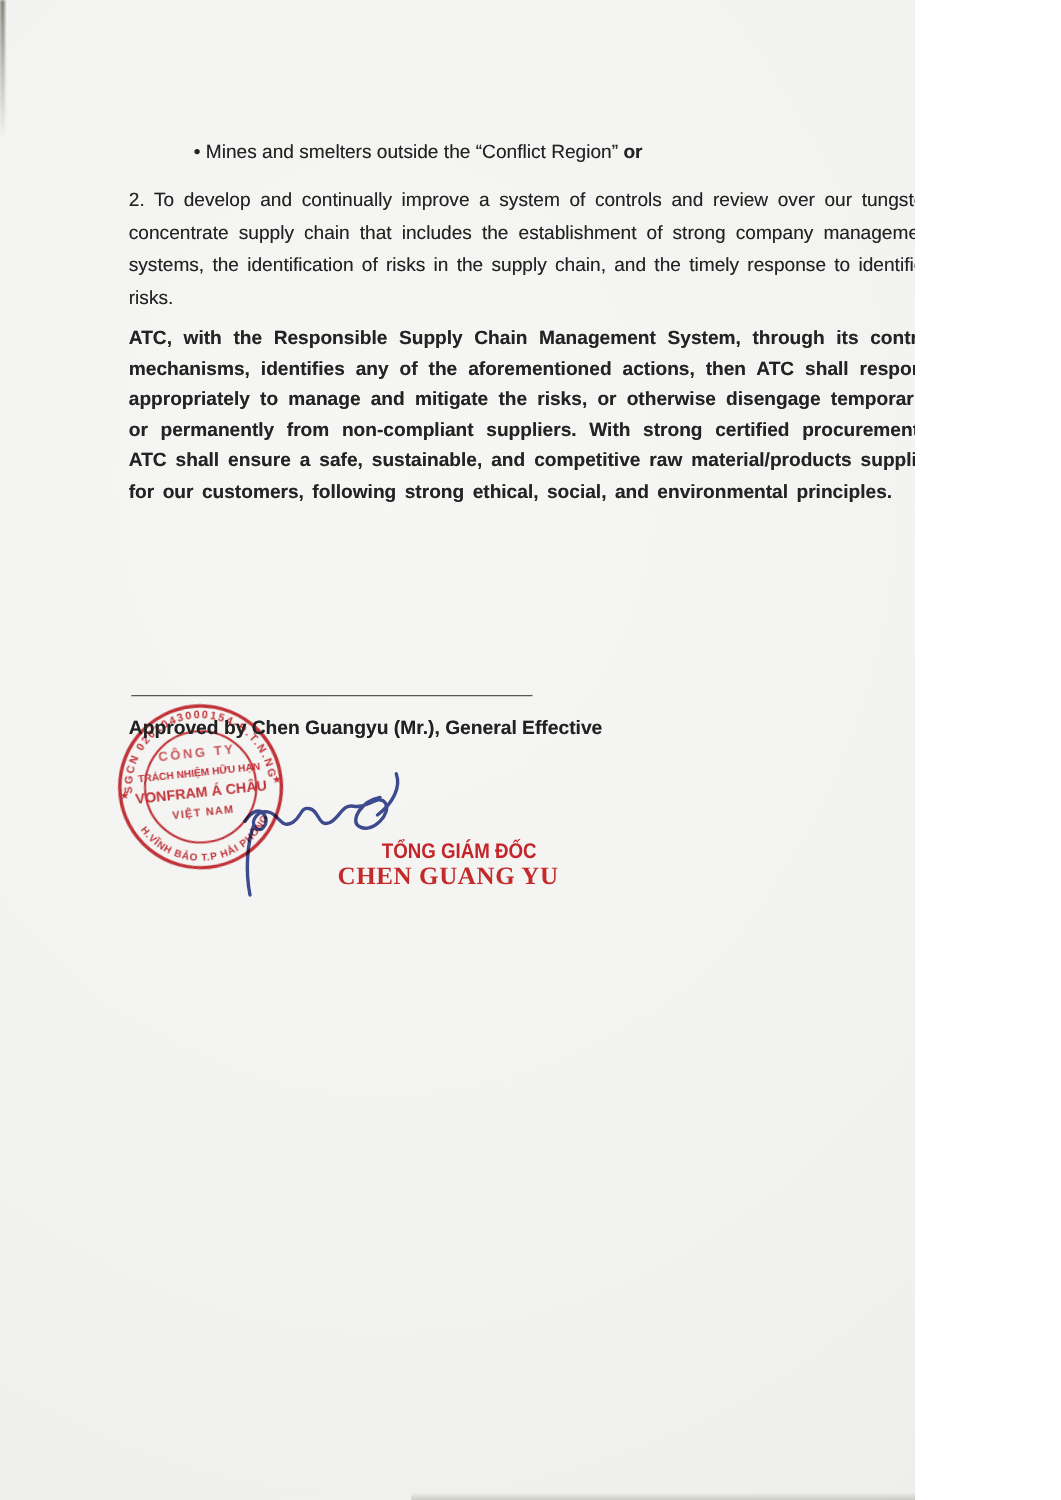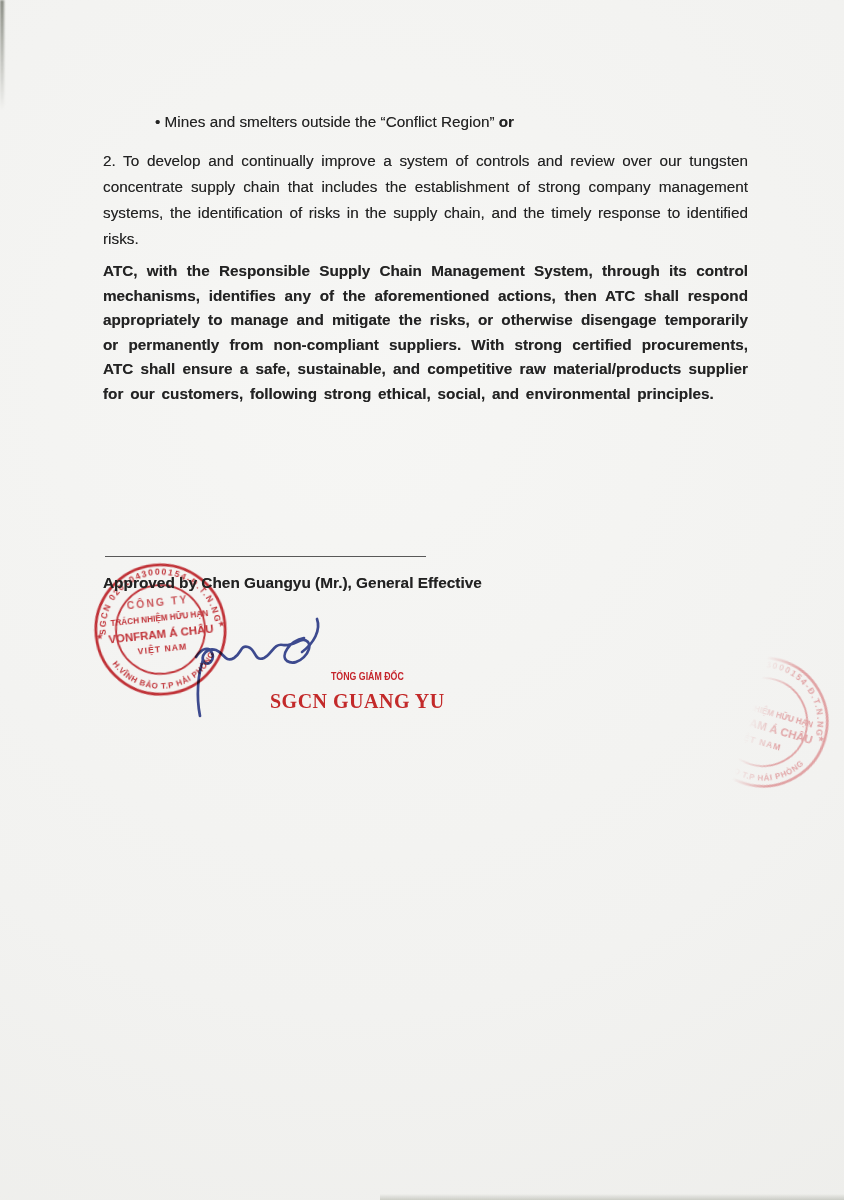--- a/index.html
+++ b/index.html
@@ -1,18 +1,18 @@
 <!DOCTYPE html>
 <html><head>
 <meta charset="utf-8">
 <style>
   html,body{margin:0;padding:0;}
   body{width:849px;height:1200px;font-family:"Liberation Sans",sans-serif;}
   .page{
-    position:relative;width:844px;height:1200px;overflow:hidden;
+    position:relative;width:732px;height:1200px;overflow:hidden;
     background:
       radial-gradient(130% 95% at 42% 32%, #f6f6f4 0%, #f2f2f0 55%, #ecece9 100%);
     color:#222;
   }
   .edge-top-left{
     position:absolute;left:0;top:0;width:4px;height:110px;
     background:linear-gradient(to bottom, rgba(45,50,35,.55), rgba(45,50,35,0));
     filter:blur(1px);
   }
   .edge-bottom{
@@ -46,21 +46,21 @@
     transform:rotate(16deg);color:#cf5257;opacity:.55;z-index:1;
     -webkit-mask-image:linear-gradient(to right, transparent 40%, rgba(0,0,0,.9) 66%);
     mask-image:linear-gradient(to right, transparent 40%, rgba(0,0,0,.9) 66%);
     filter:blur(.4px);
   }
   .stamp-partial svg{width:100%;height:100%;}
   .signature{position:absolute;left:186px;top:610px;width:150px;height:118px;z-index:3;
              mix-blend-mode:multiply;}
   .signer-title{
     position:absolute;left:297px;top:671px;width:140px;text-align:center;z-index:3;
-    color:#c5242b;font-weight:bold;font-size:10px;
+    color:#c5242b;font-weight:bold;font-size:17px;
   }
   .signer-title .squeeze{display:inline-block;transform:scaleX(.88);white-space:nowrap;}
   .signer-name{
     position:absolute;left:270px;top:690px;width:170px;text-align:center;z-index:3;
     color:#c32a2a;font-family:"Liberation Serif",serif;font-weight:bold;font-size:20px;
     letter-spacing:.5px;white-space:nowrap;
   }
 </style>
 </head>
 <body>
@@ -105,21 +105,21 @@
     <svg viewBox="0 0 150 118">
       <g fill="none" stroke="#2f3e8e" stroke-width="2.7" stroke-linecap="round" opacity=".92">
         <path d="M 10 47 C 16 38 23 36 26 43 C 29 50 22 57 18 52 C 14 46 21 37 30 40 C 38 43 39 53 48 48 C 56 43 54 35 62 37 C 70 39 68 52 78 48 C 86 44 88 33 97 35 C 109 37 116 25 122 32 C 128 40 112 58 101 51 C 94 46 103 31 118 28"></path>
         <path d="M 17 50 C 12 64 10 86 14 106"></path>
         <path d="M 131 9 C 135 20 128 33 116 42"></path>
       </g>
     </svg>
   </div>
 
   <div class="signer-title"><span class="squeeze">TỔNG GIÁM ĐỐC</span></div>
-  <div class="signer-name">SGCN GUANG YU</div>
+  <div class="signer-name">CHEN GUANG YU</div>
 
 
   <div class="stamp-partial">
     <svg viewBox="0 0 200 200">
       <defs>
         <path id="arcTopB" d="M 31.6 139.5 A 79 79 0 1 1 168.4 139.5" fill="none"></path>
         <path id="arcBotB" d="M 20.1 129.1 A 85 85 0 0 0 179.9 129.1" fill="none"></path>
       </defs>
       <circle cx="100" cy="100" r="93" fill="none" stroke="currentColor" stroke-width="4"></circle>
       <circle cx="100" cy="100" r="64" fill="none" stroke="currentColor" stroke-width="2.5"></circle>

